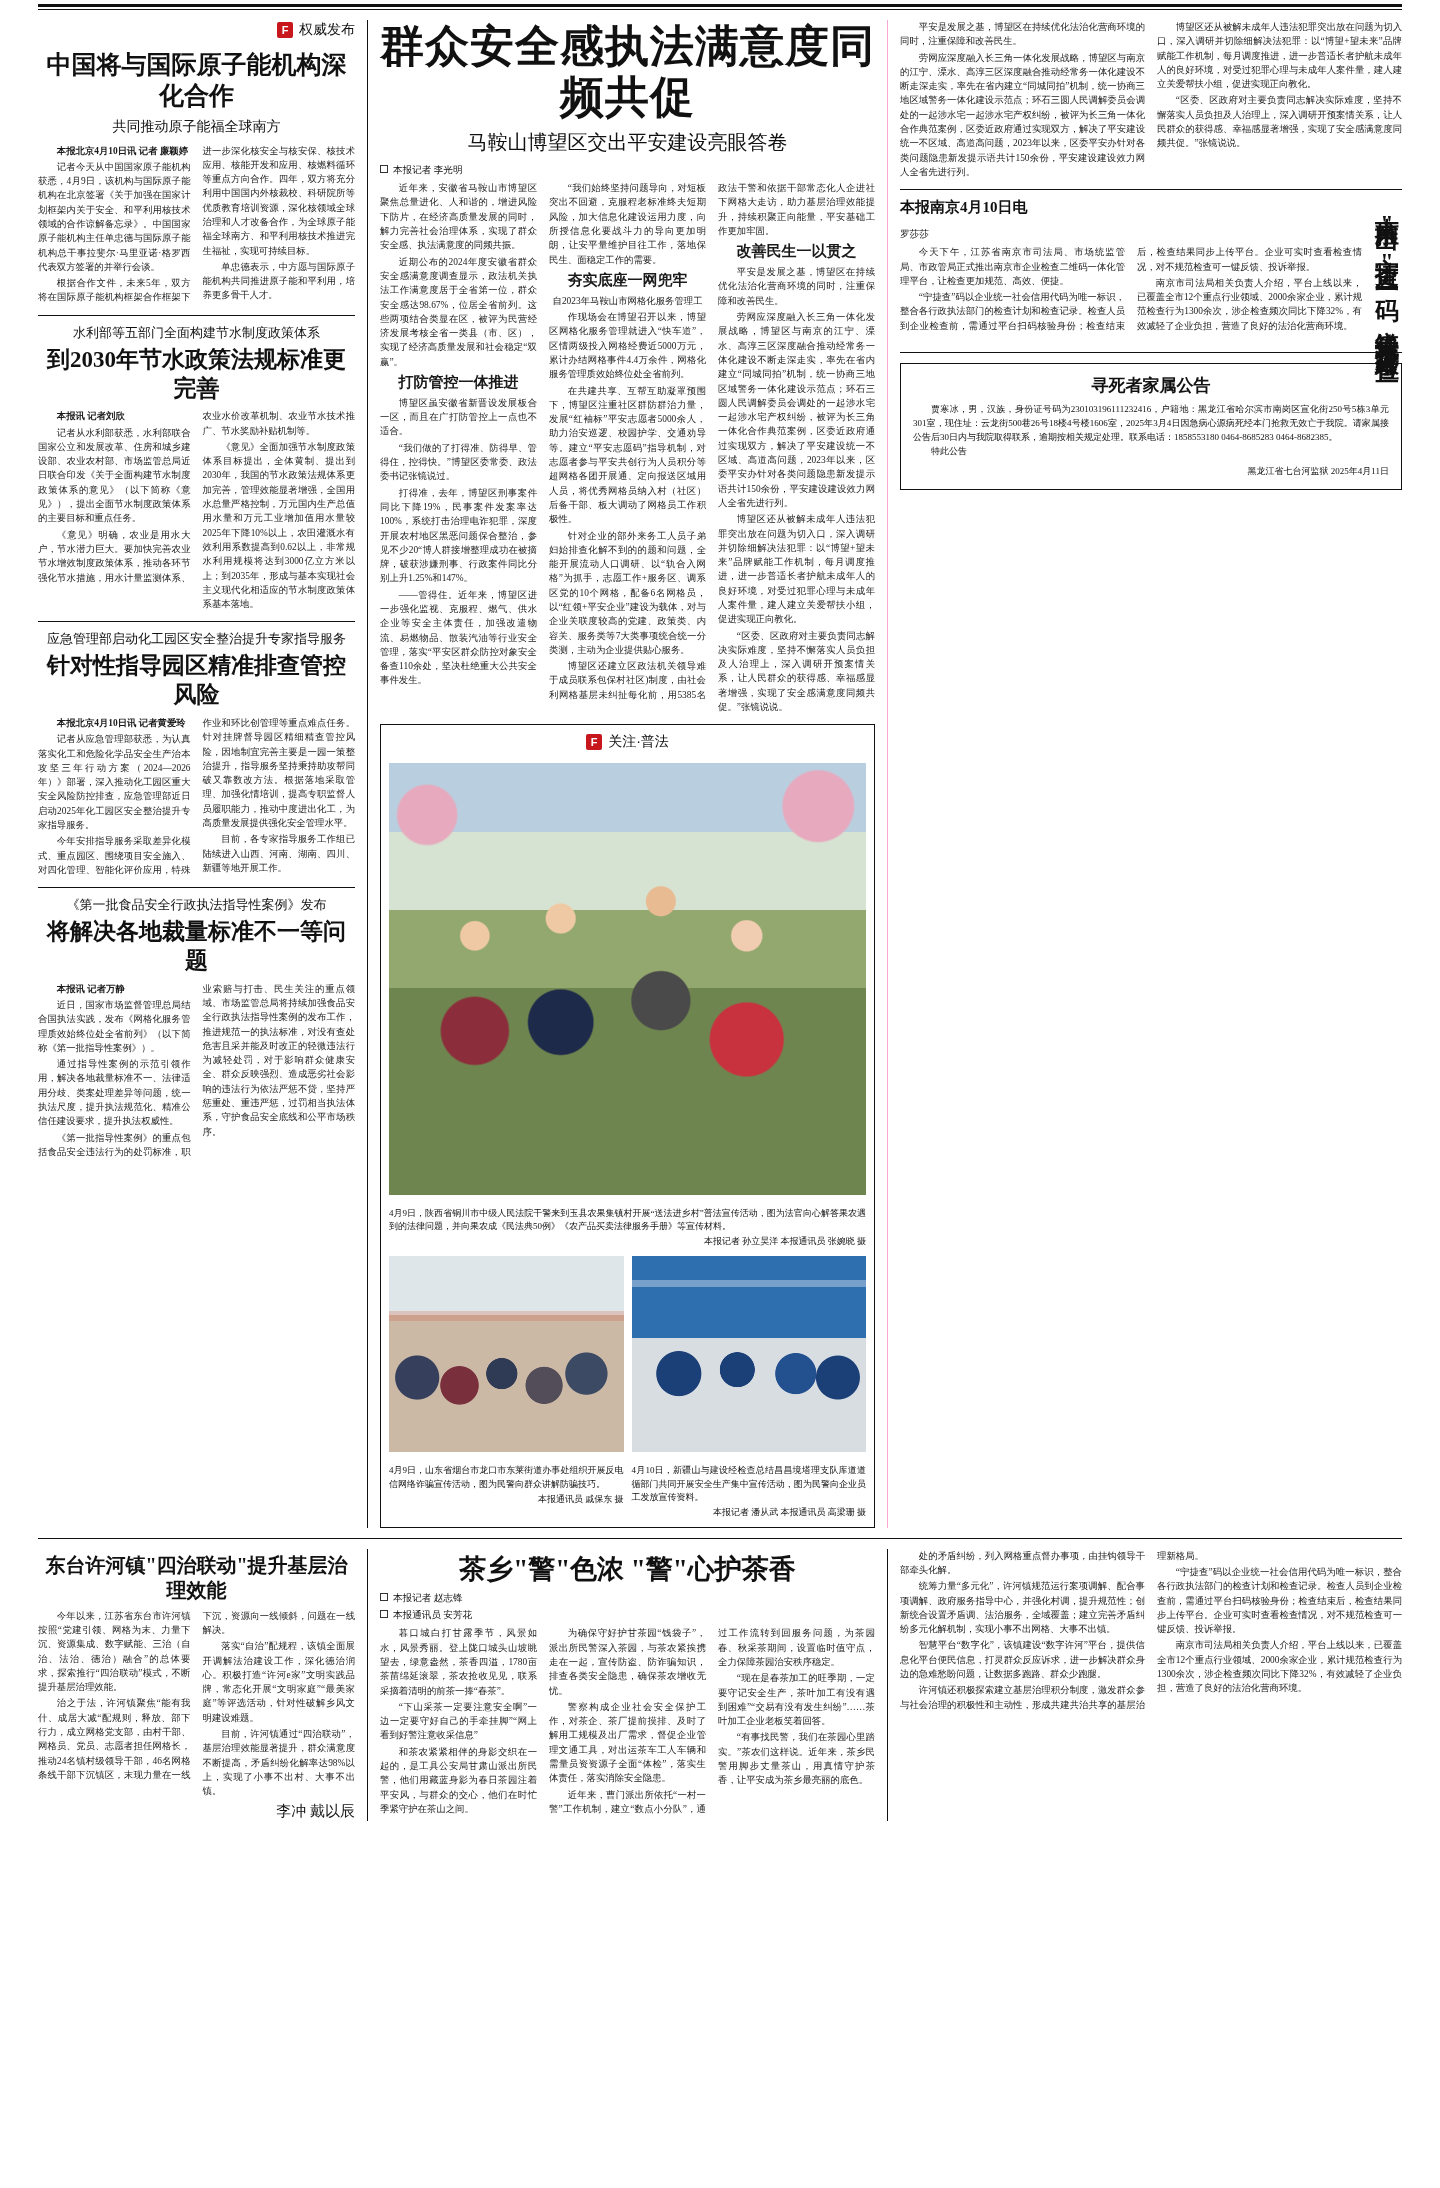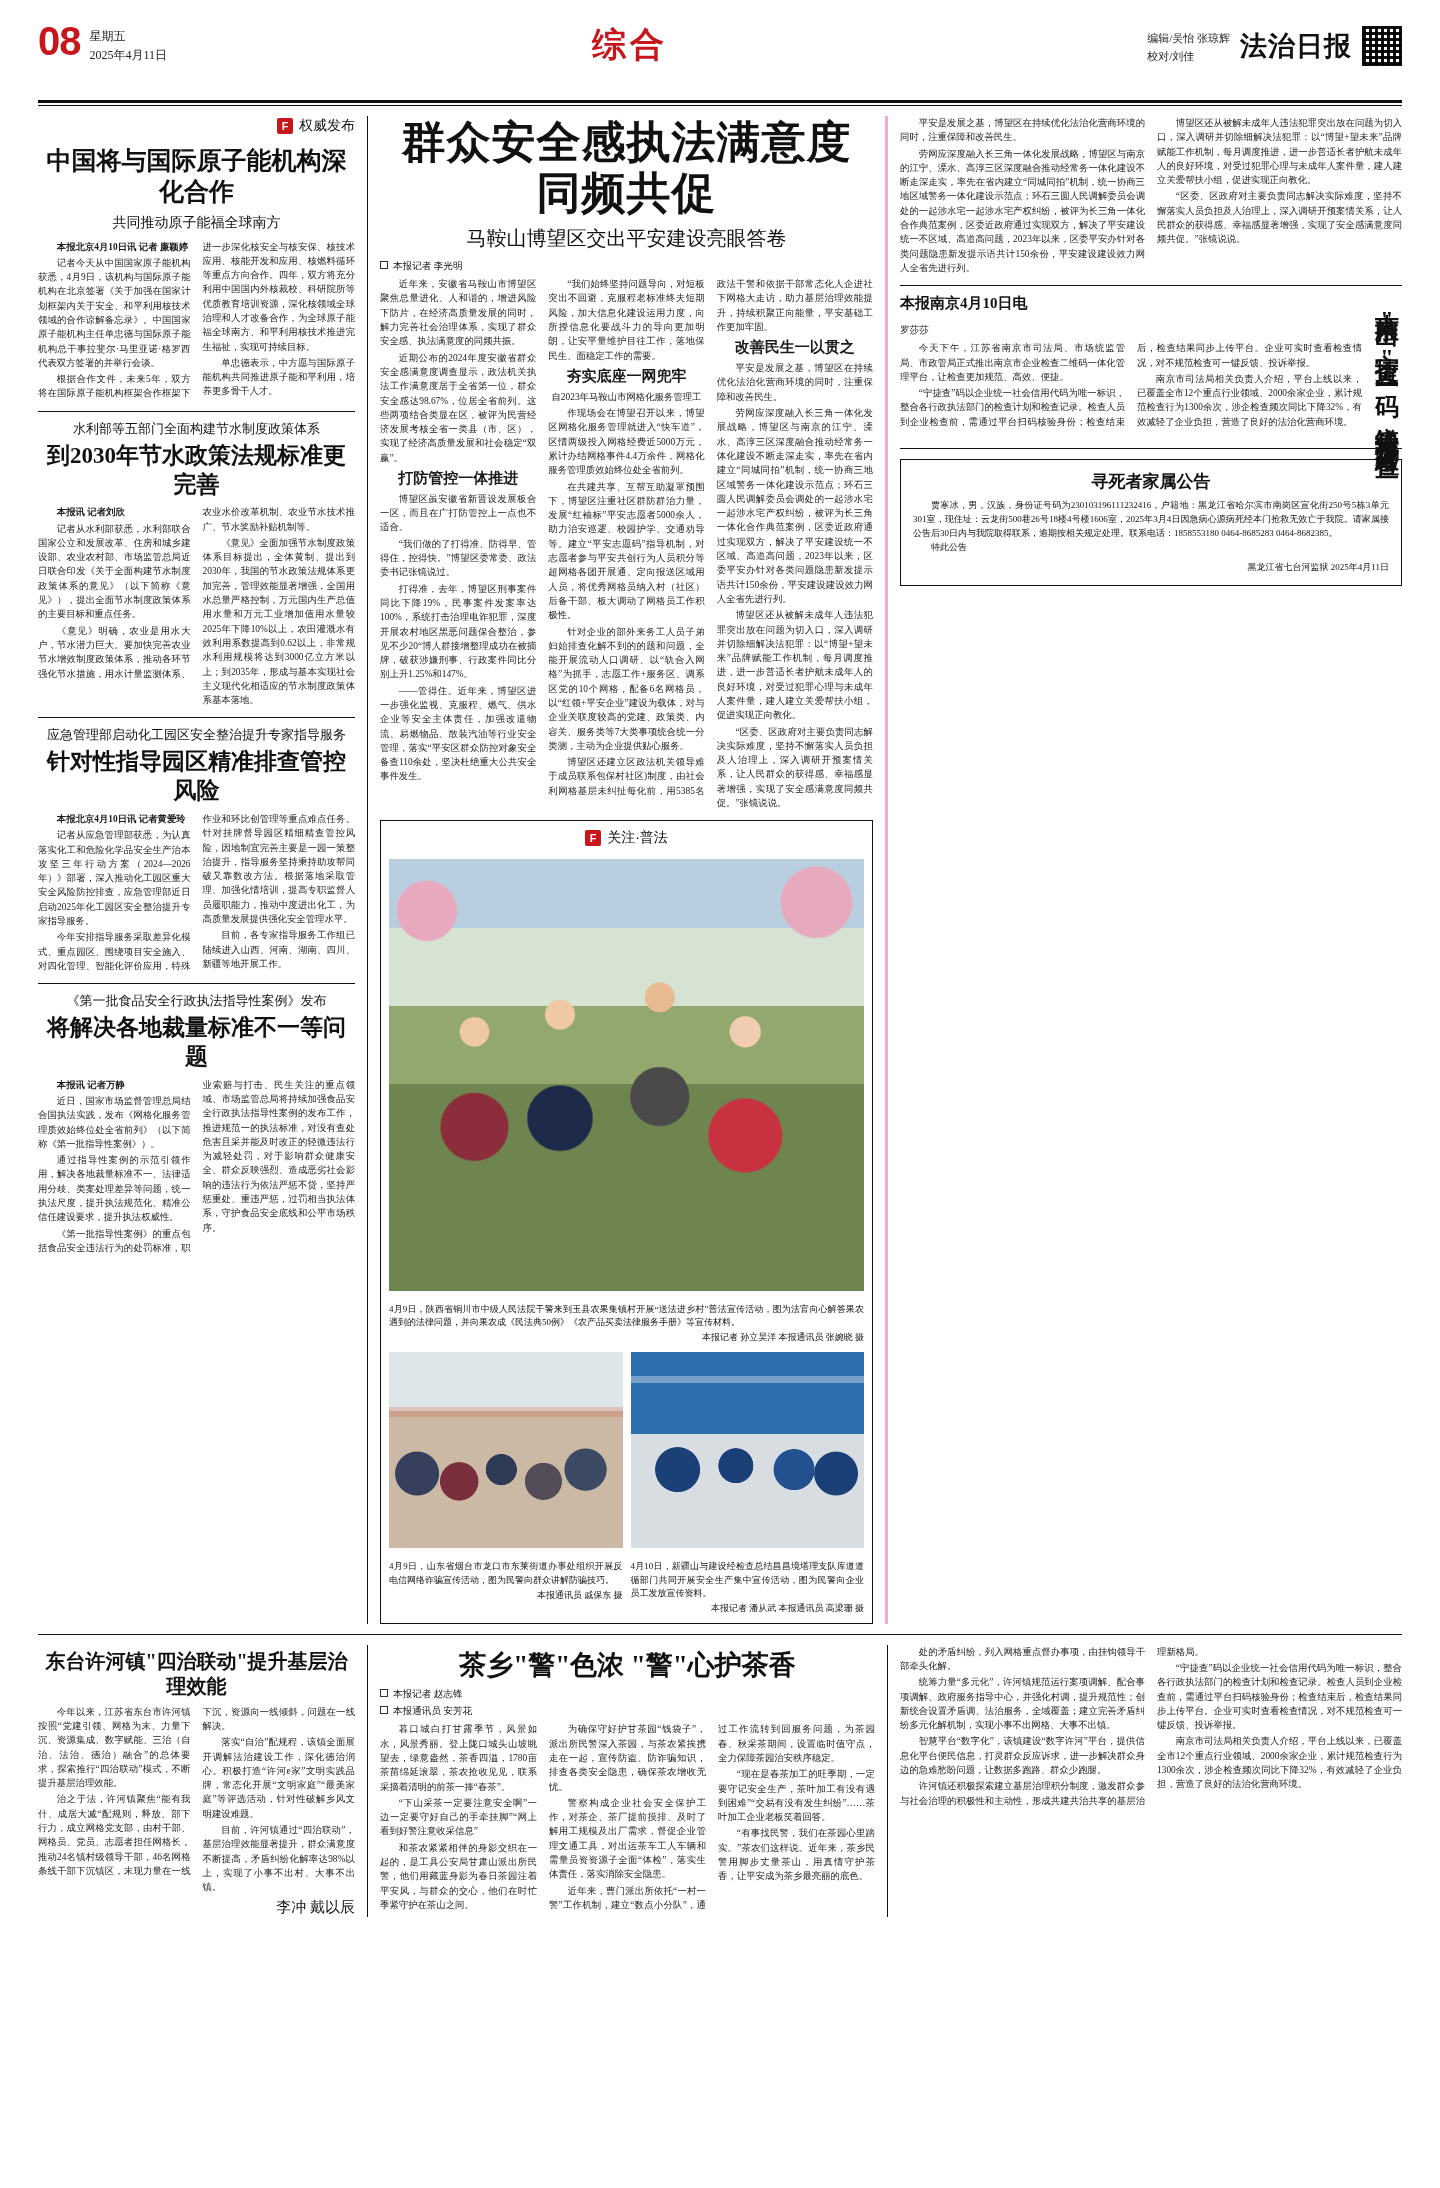--- a/index.html
+++ b/index.html
@@ -38,21 +38,21 @@
       repeating-linear-gradient(0deg,#111 0 3px,#fff 3px 6px),
       repeating-linear-gradient(90deg,#111 0 3px,transparent 3px 6px);
       background-blend-mode:multiply; border:1px solid #111; }
   .rule-thick { height:3px; background:#111; margin-top:4px; }
   .rule-thin { height:1px; background:#111; margin-top:2px; }
 
   
   .content { display:flex; gap:0; margin-top:10px; }
   .col { padding:0 12px; }
   .col-a { width:330px; border-right:1px solid #111; padding-left:0; }
-  .col-b { width:520px; border-right:3px solid #f9a8d4; }
+  .col-b { width:520px; border-right:1px solid #f9a8d4; }
   .col-c { width:514px; padding-right:0; }
 
   
   .badge {
     display:inline-flex; align-items:center; gap:6px; font-size:14px;
     font-family:"Liberation Sans", sans-serif; color:#111; margin-bottom:6px;
   }
   .badge .f {
     display:inline-block; width:16px; height:16px; background:#c8161d; color:#fff;
     font-size:11px; line-height:16px; text-align:center; border-radius:2px; font-weight:700;
@@ -147,40 +147,20 @@
 
   .bottom-band { display:flex; margin-top:10px; border-top:1px solid #111; padding-top:10px; }
   .dateline { font-size:15px; margin-bottom:11px; }
   .sig { font-size:15px; text-align:right; margin-top:4px; }
 </style>
 </head>
 <body>
 
 <div class="page">
 
-  <div class="masthead">
-    <div class="mh-left">
-      <div class="pagenum">08</div>
-      <div class="mh-date">
-        <div>星期五</div>
-        <div>2025年4月11日</div>
-      </div>
-    </div>
-    <div class="mh-center">
-      <div class="mh-title">综合</div>
-    </div>
-    <div class="mh-right">
-      <div class="mh-credits">
-        <div>编辑/吴怡  张琼辉</div>
-        <div>校对/刘佳</div>
-      </div>
-      <div class="mh-paper">法治日报</div>
-      <div class="qr"></div>
-    </div>
-  </div>
   <div class="rule-thick"></div>
   <div class="rule-thin"></div>
 
   <div class="content">
 
     <div class="col col-a">
 
       <div class="badge-row">
         <span class="badge">
           <span class="f">F</span>

